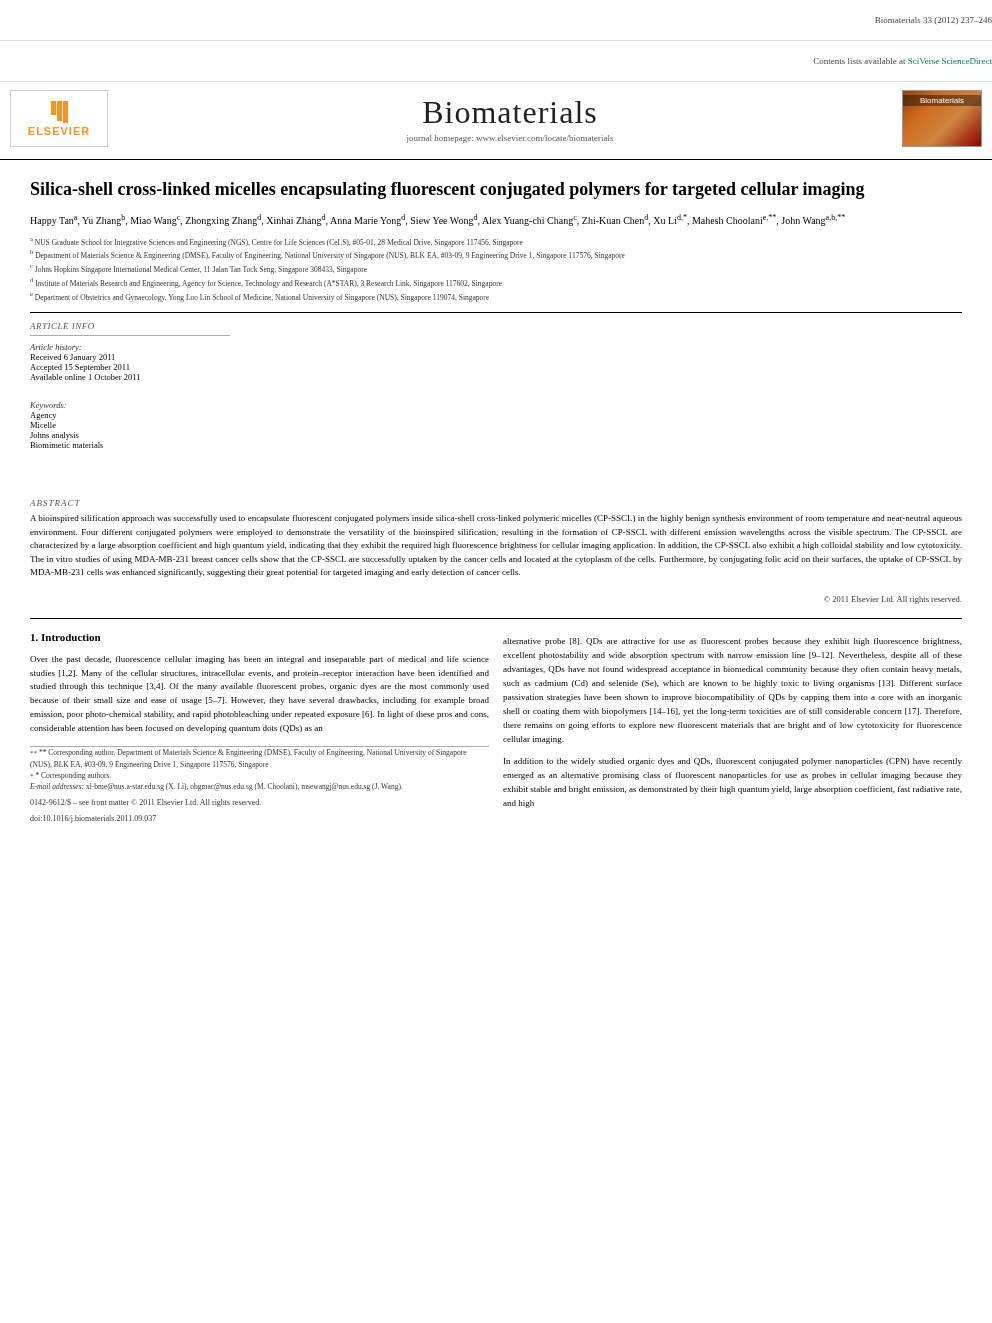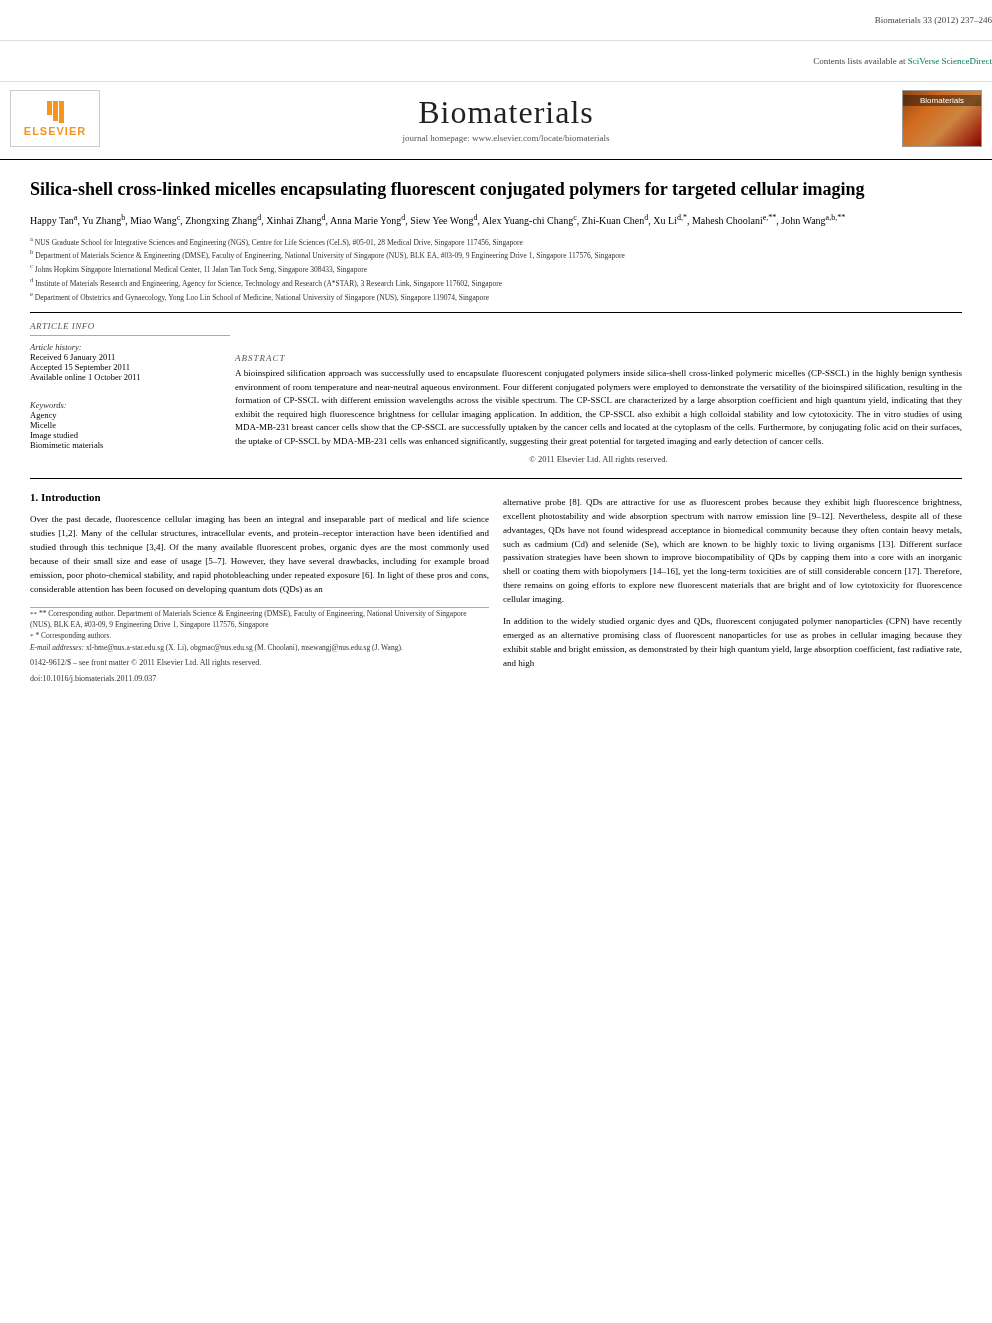--- a/index.html
+++ b/index.html
@@ -18,21 +18,21 @@
       padding: 15px 0;
       border-bottom: 1px solid #ddd;
     }
 
     .header-main {
       display: flex;
       align-items: stretch;
       padding: 8px 10px 4px 10px;
     }
     .elsevier-logo {
-      width: 90px;
+      width: 98px;
       display: flex;
       flex-direction: column;
       align-items: center;
       justify-content: center;
       border: 1px solid #ccc;
       padding: 4px;
       margin-right: 10px;
       font-size: 8px;
     }
     .elsevier-logo .elsevier-text {
@@ -129,22 +129,23 @@
 
     .divider {
       border: none;
       border-top: 1px solid #000;
       margin: 8px 0;
     }
 
     
     .two-col {
       display: flex;
-      gap: 5px;
+      gap: 16px;
       margin-bottom: 14px;
+      flex-direction: column;
     }
 
     .article-info {
       width: 200px;
       min-width: 200px;
       font-size: 9px;
     }
     .article-info .section-header {
       font-size: 9px;
       font-style: italic;
@@ -185,23 +186,23 @@
       letter-spacing: 1px;
       margin-top: 32px;
     }
     .abstract-section p {
       font-size: 9px;
       line-height: 1.5;
       text-align: justify;
       color: #000;
     }
     .abstract-section .copyright {
-      text-align: center;
+      text-align: right;
       font-size: 8.5px;
-      margin-top: 6px;
+      margin-top: 14px;
       color: #333;
     }
 
     
     .body-content {
       display: flex;
       gap: 14px;
       margin-top: 10px;
       align-items: center;
     }
@@ -302,21 +303,21 @@
       <span class="info-label">Article history:</span>
       <span class="info-value">Received 6 January 2011</span>
       <span class="info-value">Accepted 15 September 2011</span>
       <span class="info-value">Available online 1 October 2011</span>
 
       <div class="keywords-section">
         <br>
         <span class="kw-title">Keywords:</span>
         <div>Agency</div>
         <div>Micelle</div>
-        <div>Image studied</div>
+        <div>Johns analysis</div>
         <div>Biomimetic materials</div>
       </div>
     </div>
 
     <div class="abstract-section">
       <div class="section-header">ABSTRACT</div>
       <p>A bioinspired silification approach was successfully used to encapsulate fluorescent conjugated polymers inside silica-shell cross-linked polymeric micelles (CP-SSCL) in the highly benign synthesis environment of room temperature and near-neutral aqueous environment. Four different conjugated polymers were employed to demonstrate the versatility of the bioinspired silification, resulting in the formation of CP-SSCL with different emission wavelengths across the visible spectrum. The CP-SSCL are characterized by a large absorption coefficient and high quantum yield, indicating that they exhibit the required high fluorescence brightness for cellular imaging application. In addition, the CP-SSCL also exhibit a high colloidal stability and low cytotoxicity. The in vitro studies of using MDA-MB-231 breast cancer cells show that the CP-SSCL are successfully uptaken by the cancer cells and located at the cytoplasm of the cells. Furthermore, by conjugating folic acid on their surfaces, the uptake of CP-SSCL by MDA-MB-231 cells was enhanced significantly, suggesting their great potential for targeted imaging and early detection of cancer cells.</p>
       <div class="copyright">© 2011 Elsevier Ltd. All rights reserved.</div>
     </div>
 

